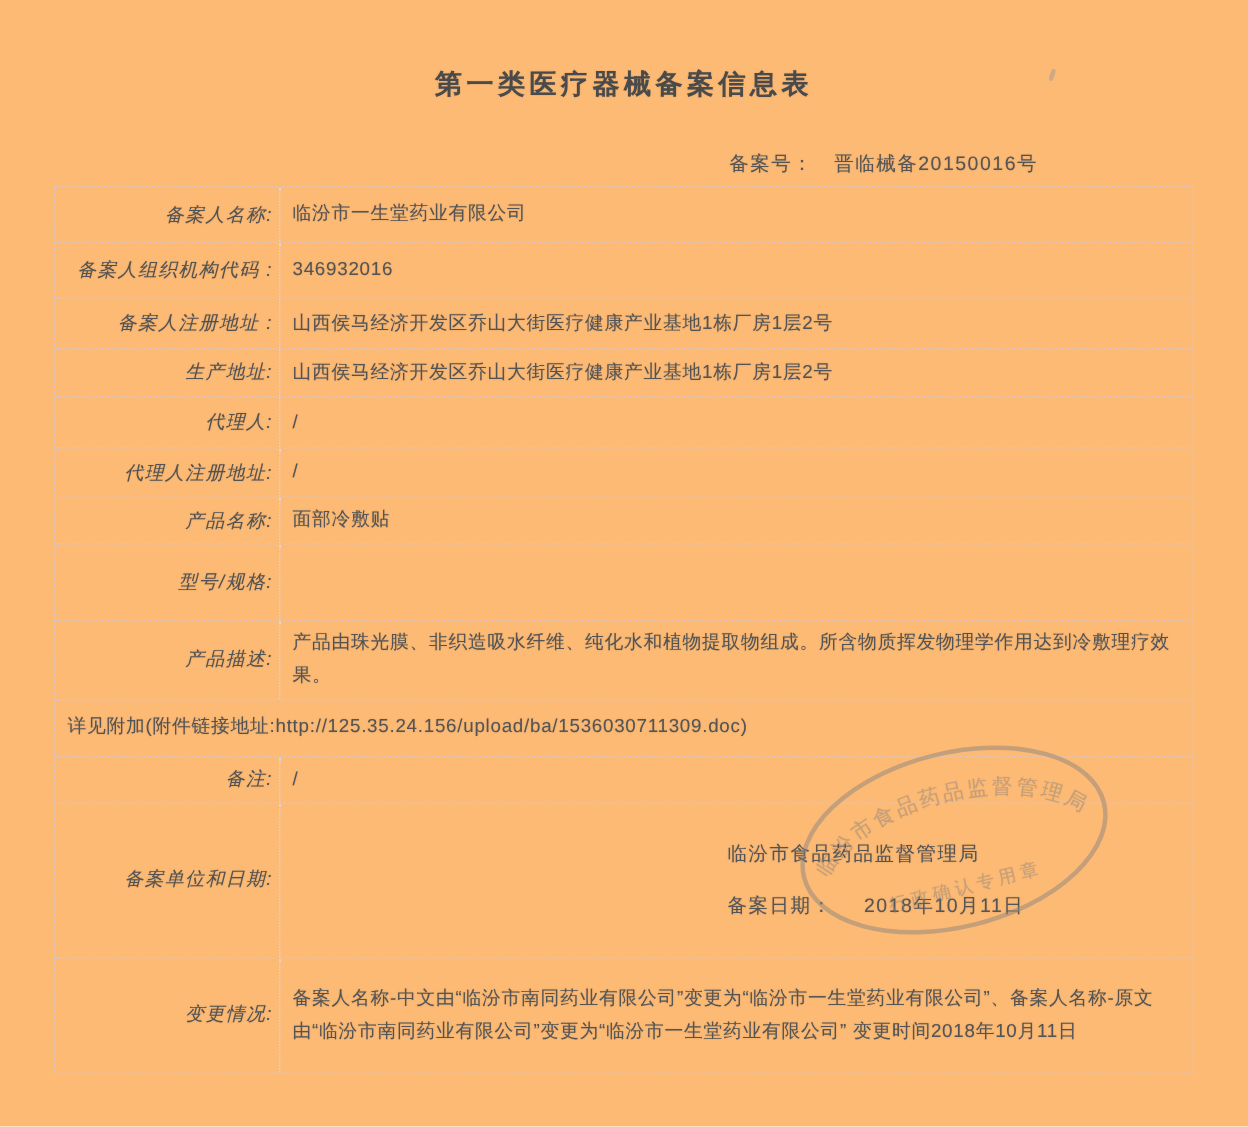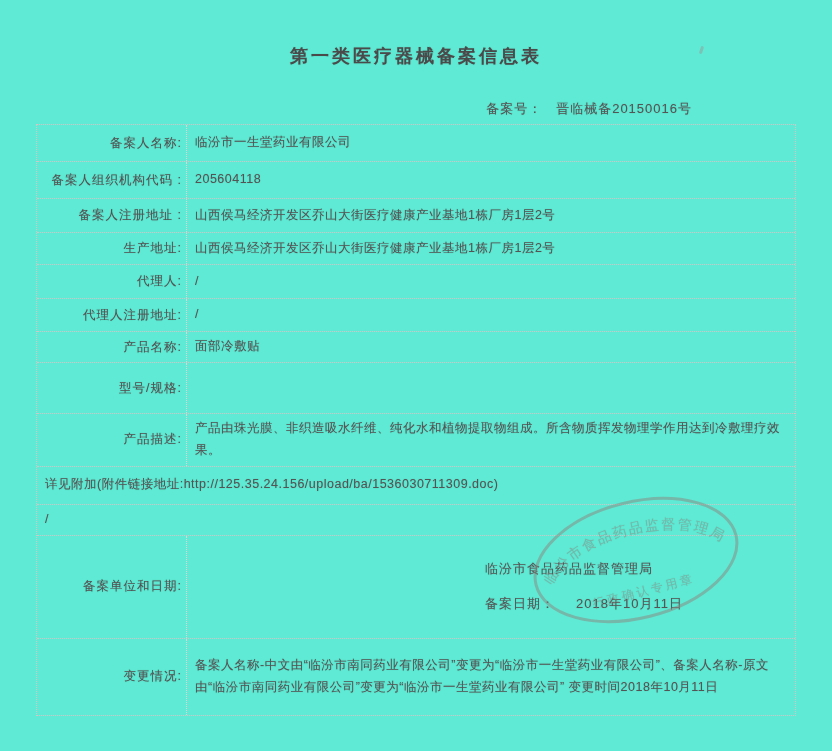--- a/index.html
+++ b/index.html
@@ -1,19 +1,19 @@
 <!DOCTYPE html>
 <html><head>
 <meta charset="utf-8">
 <style>
   html,body{margin:0;padding:0;background:#fff;}
   .page{
     position:relative;
     width:832px;height:751px;
-    background:#5eead4;
+    background:#fdba74;
     font-family:"Liberation Sans","DejaVu Sans",sans-serif;
     color:#545454;
     overflow:hidden;
   }
   .scan-text{ text-shadow:0 0 1px rgba(84,84,84,.35); }
   .doc-title{
     position:absolute;top:44px;left:0;right:0;
     text-align:center;
     font-size:18px;font-weight:bold;
     letter-spacing:3px;color:#4a4a4a;
@@ -38,20 +38,21 @@
   .row{display:flex;border-bottom:1px dotted #d9c4c4;}
   .row:last-child{border-bottom:none;}
   .cell-label{
     width:150px;flex:0 0 150px;
     display:flex;align-items:center;justify-content:flex-end;
     text-align:right;
     padding:4px 4px 4px 2px;
     border-right:1px dotted #e2d2d2;
     letter-spacing:1px;color:#525252;
     box-sizing:border-box;
+    font-style:italic;
   }
   .cell-value{
     flex:1;display:flex;align-items:center;
     padding:4px 10px 4px 8px;
     line-height:1.75;letter-spacing:.5px;color:#545454;
     box-sizing:border-box;
     word-break:break-all;
   }
   
   .r0{min-height:36px}.r1{min-height:36px}.r2{min-height:33px}
@@ -86,21 +87,21 @@
 
   <div class="form-table">
 
     <div class="row r0">
       <div class="cell-label">备案人名称:</div>
       <div class="cell-value">临汾市一生堂药业有限公司</div>
     </div>
 
     <div class="row r1">
       <div class="cell-label">备案人组织机构代码 :</div>
-      <div class="cell-value">205604118</div>
+      <div class="cell-value">346932016</div>
     </div>
 
     <div class="row r2">
       <div class="cell-label">备案人注册地址 :</div>
       <div class="cell-value">山西侯马经济开发区乔山大街医疗健康产业基地1栋厂房1层2号</div>
     </div>
 
     <div class="row r3">
       <div class="cell-label">生产地址:</div>
       <div class="cell-value">山西侯马经济开发区乔山大街医疗健康产业基地1栋厂房1层2号</div>
@@ -128,20 +129,21 @@
     <div class="row r8">
       <div class="cell-label">产品描述:</div>
       <div class="cell-value">产品由珠光膜、非织造吸水纤维、纯化水和植物提取物组成。所含物质挥发物理学作用达到冷敷理疗效果。</div>
     </div>
 
     <div class="row r9">
       <div class="cell-value">详见附加(附件链接地址:http://125.35.24.156/upload/ba/1536030711309.doc)</div>
     </div>
 
     <div class="row r10">
+      <div class="cell-label">备注:</div>
       <div class="cell-value">/</div>
     </div>
 
     <div class="row r11">
       <div class="cell-label">备案单位和日期:</div>
       <div class="cell-value">
         <div class="filing-block">
           <div>临汾市食品药品监督管理局</div>
           <div class="filing-date">
             <span class="lbl">备案日期：</span><span>2018年10月11日</span>

